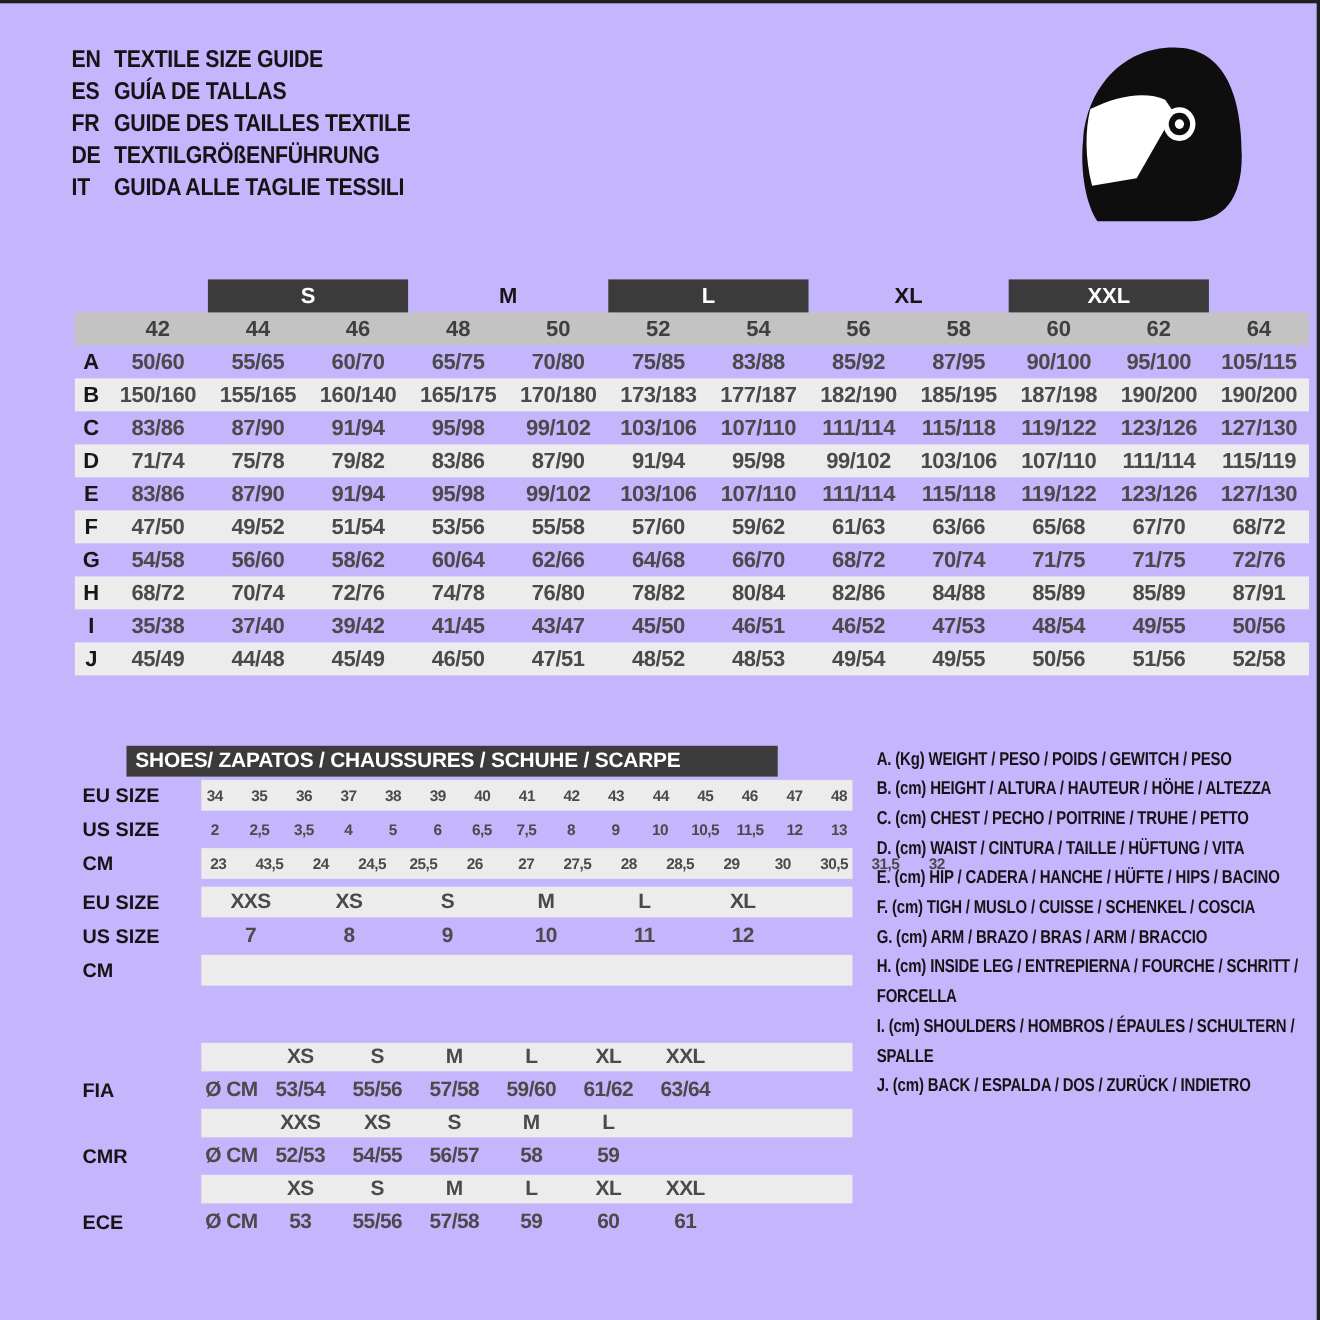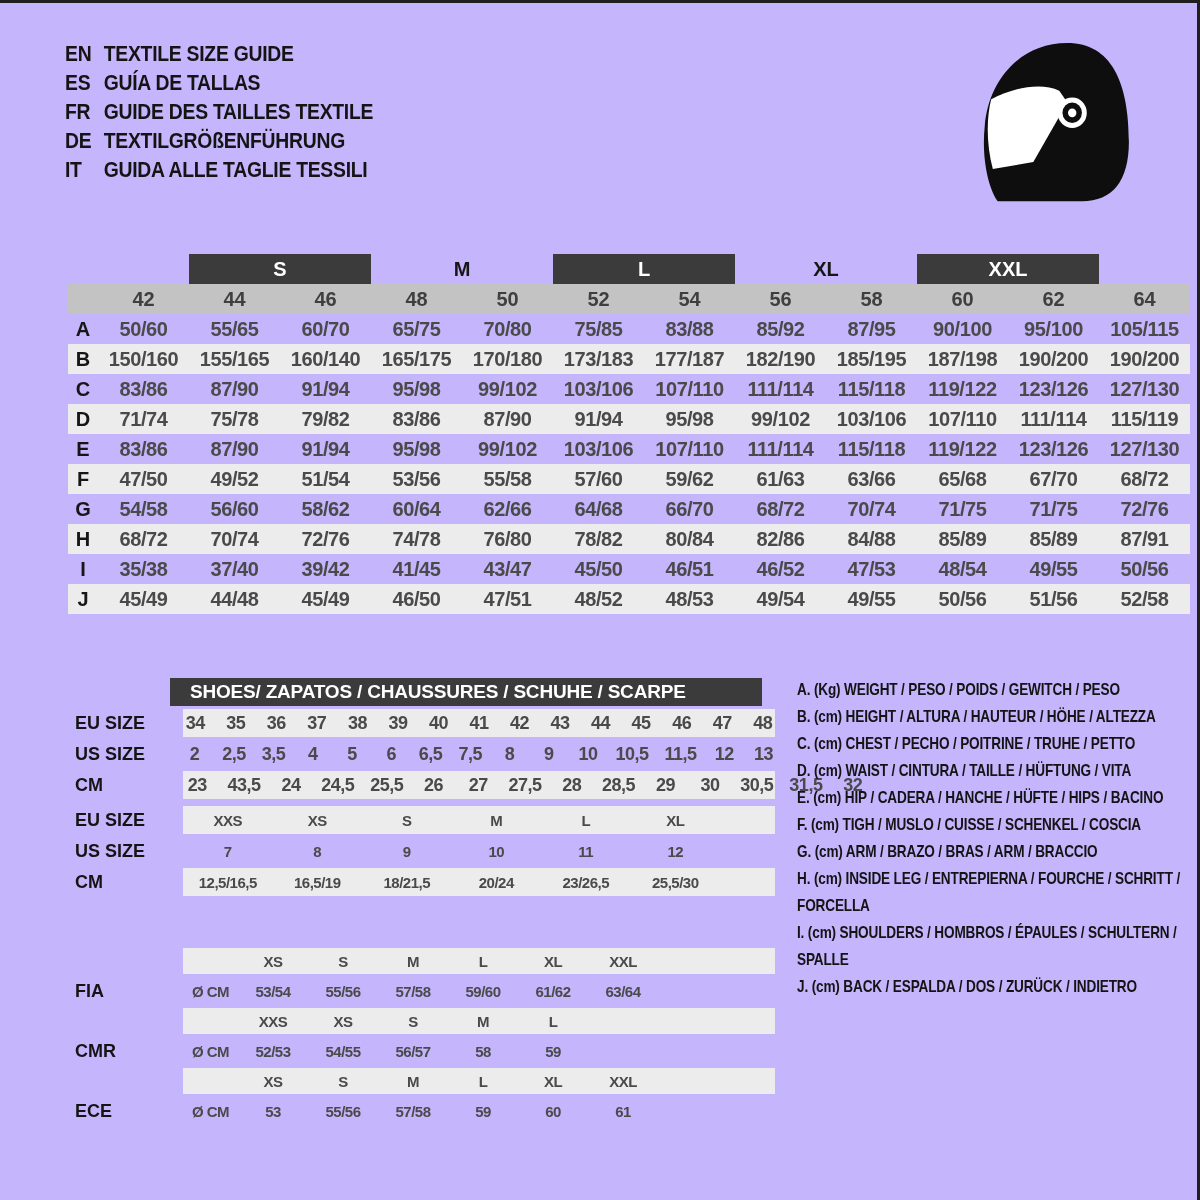--- a/index.html
+++ b/index.html
@@ -25,29 +25,29 @@
   .band { text-align: center; color: #161616; line-height: 30px; height: 30px; }
   .band.dark { background: #3b3b3b; color: #ffffff; }
   .num-row { background: #c3c3c3; color: #3f3f3f; text-align: center; }
   .data-row { color: #4a4a4a; text-align: center; letter-spacing: -0.4px; }
   .data-row.alt { background: #ececec; }
   .data-row .row-label { color: #161616; letter-spacing: 0; }
 
   
   .sub-table { position: absolute; left: 68px; width: 1122px; }
   .sub-header {
-    margin-left: 102px; height: 28px; margin-bottom: 3px; background: #3b3b3b; color: #fff;
-    display: flex; align-items: center; padding-left: 20px; font-size: 19px; letter-spacing: -0.2px;
+    margin-left: 47px; height: 28px; margin-bottom: 3px; background: #3b3b3b; color: #fff;
+    display: flex; align-items: center; padding-left: 8px; font-size: 19px; letter-spacing: -0.2px;
   }
   .sub-row { position: relative; height: 28px; margin-bottom: 3px; }
   .row-band { position: absolute; left: 115px; top: 0; height: 100%; width: 592px; }
   .row-band.shaded { background: #ececec; }
   .sub-label { position: absolute; left: 7px; top: 0; height: 100%; display: flex; align-items: center; font-size: 18px; color: #141414; }
-  .cells { position: absolute; left: 115px; top: 0; height: 100%; display: grid; align-items: center; text-align: center; font-size: 15px; color: #4a4a4a; letter-spacing: -0.5px; }
-  #shoes-table .cells { font-size: 18px; gap: 16px; }
+  .cells { position: absolute; left: 115px; top: 0; height: 100%; display: grid; align-items: center; text-align: center; font-size: 19px; color: #4a4a4a; letter-spacing: -0.5px; }
+  #shoes-table .cells { font-size: 14px; gap: 16px; }
   .sizes-cells { left: 170px; width: 420px; grid-template-columns: repeat(6, 70px); }
   .helmet-cells { left: 115px; width: 475px; grid-template-columns: 55px repeat(6, 70px); }
   #shoes-table { top: 678px; }
   #gloves-table { top: 806px; }
   #helmet-table { top: 948px; }
   #helmet-table .sub-header { margin-bottom: 6px; }
   #helmet-table .sub-row.size-row { height: 26px; }
 
   
   .legend {
@@ -358,28 +358,20 @@
           <div class="cell">8</div>
           <div class="cell">9</div>
           <div class="cell">10</div>
           <div class="cell">11</div>
           <div class="cell">12</div>
         </div>
       </div>
       <div class="sub-row">
         <div class="row-band shaded"></div>
         <div class="sub-label">CM</div>
-        <div class="cells" style="width: 537px; grid-template-columns: repeat(6, 1fr);">
-          <div class="cell">12,5/16,5</div>
-          <div class="cell">16,5/19</div>
-          <div class="cell">18/21,5</div>
-          <div class="cell">20/24</div>
-          <div class="cell">23/26,5</div>
-          <div class="cell">25,5/30</div>
-        </div>
       </div>
     </div>
   <div class="sub-table" id="helmet-table">
       <div class="sub-row size-row">
         <div class="row-band shaded"></div>
         <div class="cells sizes-cells">
           <div class="cell">XS</div>
           <div class="cell">S</div>
           <div class="cell">M</div>
           <div class="cell">L</div>

